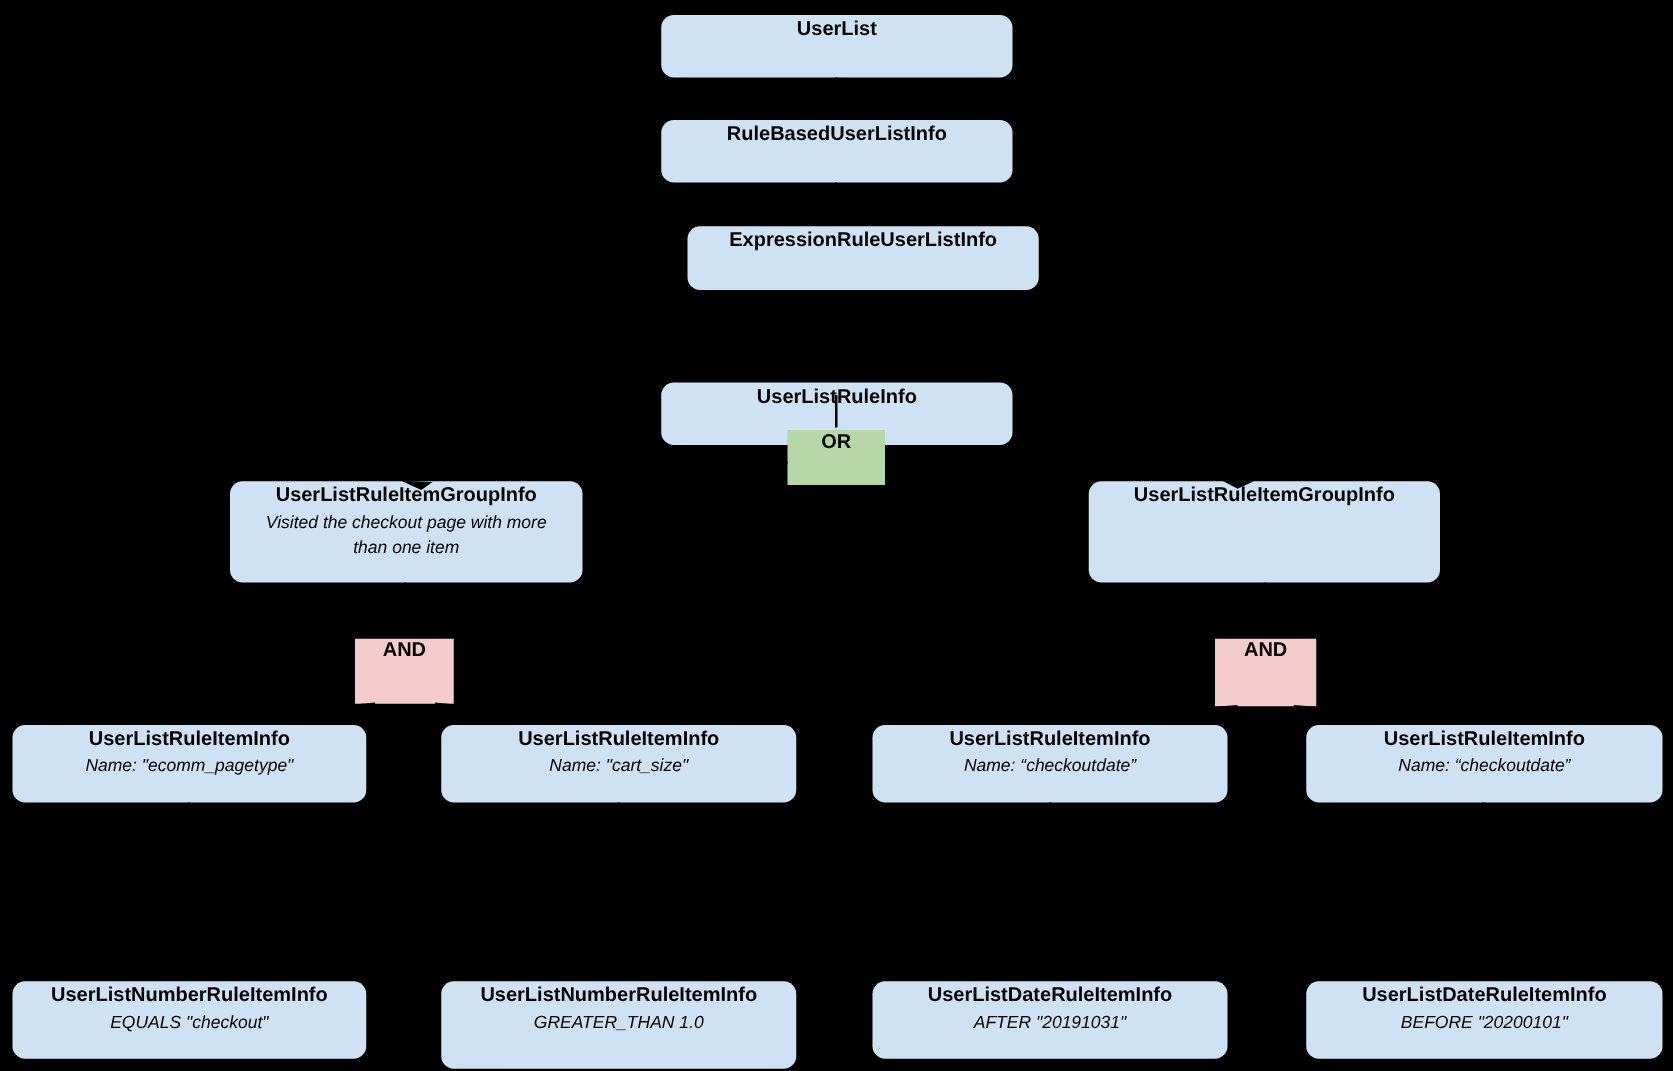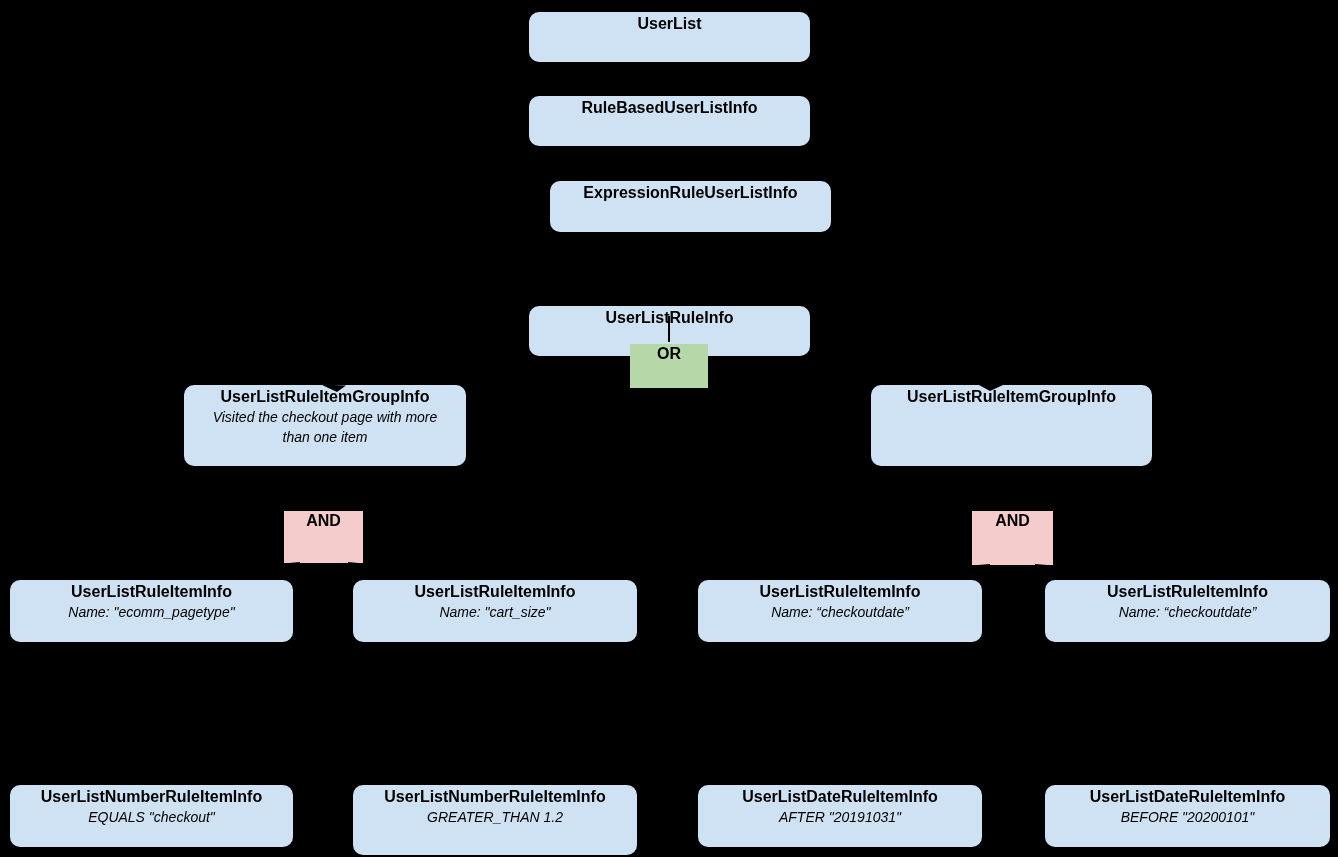--- a/index.html
+++ b/index.html
@@ -121,21 +121,21 @@
     <div class="desc">Name: “checkoutdate”</div>
   </div>
 
   <div class="node" style="left:10px; top:785px; width:283px; height:62px;">
     <div class="title">UserListNumberRuleItemInfo</div>
     <div class="desc">EQUALS "checkout"</div>
   </div>
 
   <div class="node" style="left:353px; top:785px; width:284px; height:70px;">
     <div class="title">UserListNumberRuleItemInfo</div>
-    <div class="desc">GREATER_THAN 1.2</div>
+    <div class="desc">GREATER_THAN 1.0</div>
   </div>
 
   <div class="node" style="left:698px; top:785px; width:284px; height:62px;">
     <div class="title">UserListDateRuleItemInfo</div>
     <div class="desc">AFTER "20191031"</div>
   </div>
 
   <div class="node" style="left:1045px; top:785px; width:285px; height:62px;">
     <div class="title">UserListDateRuleItemInfo</div>
     <div class="desc">BEFORE "20200101"</div>

